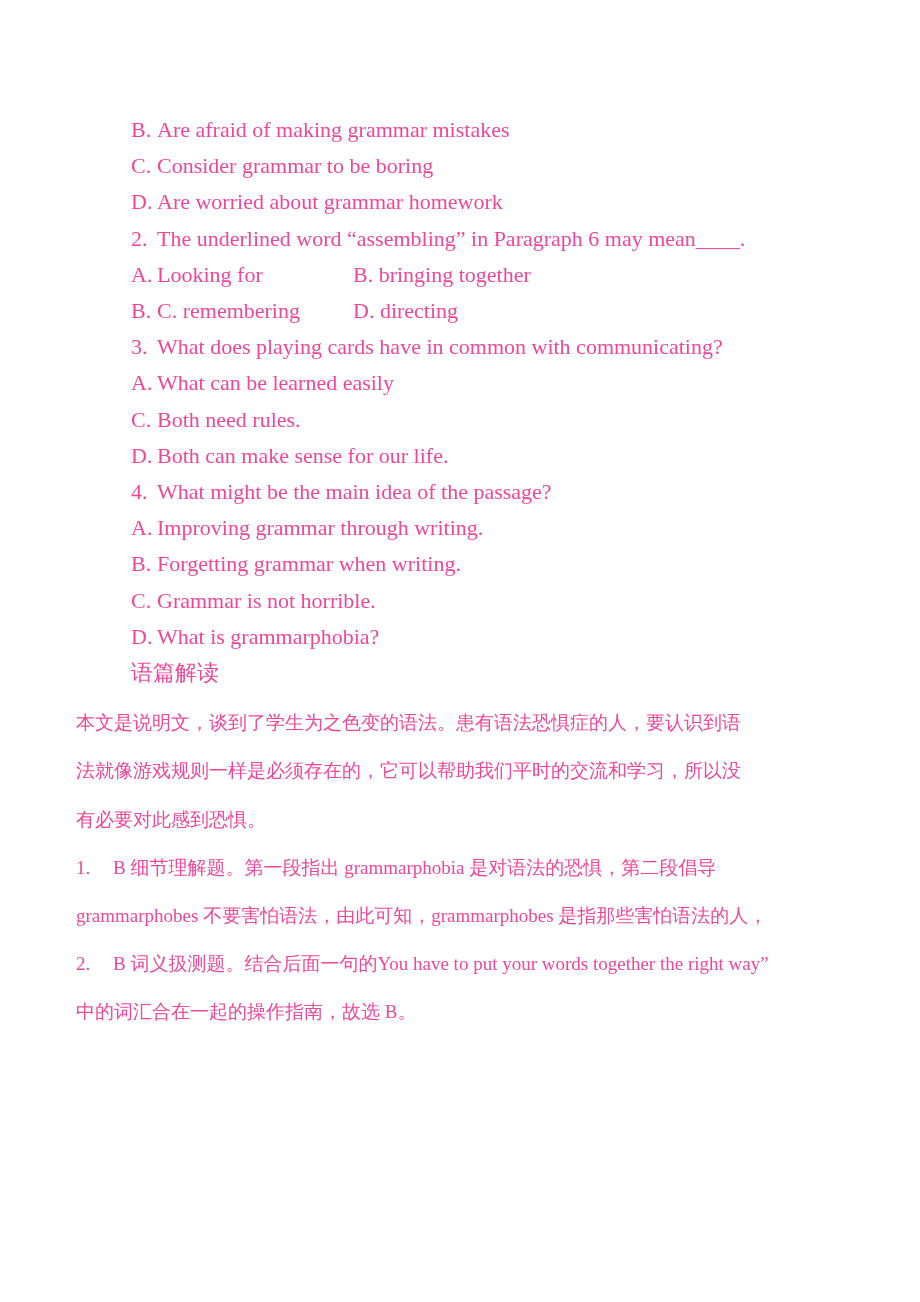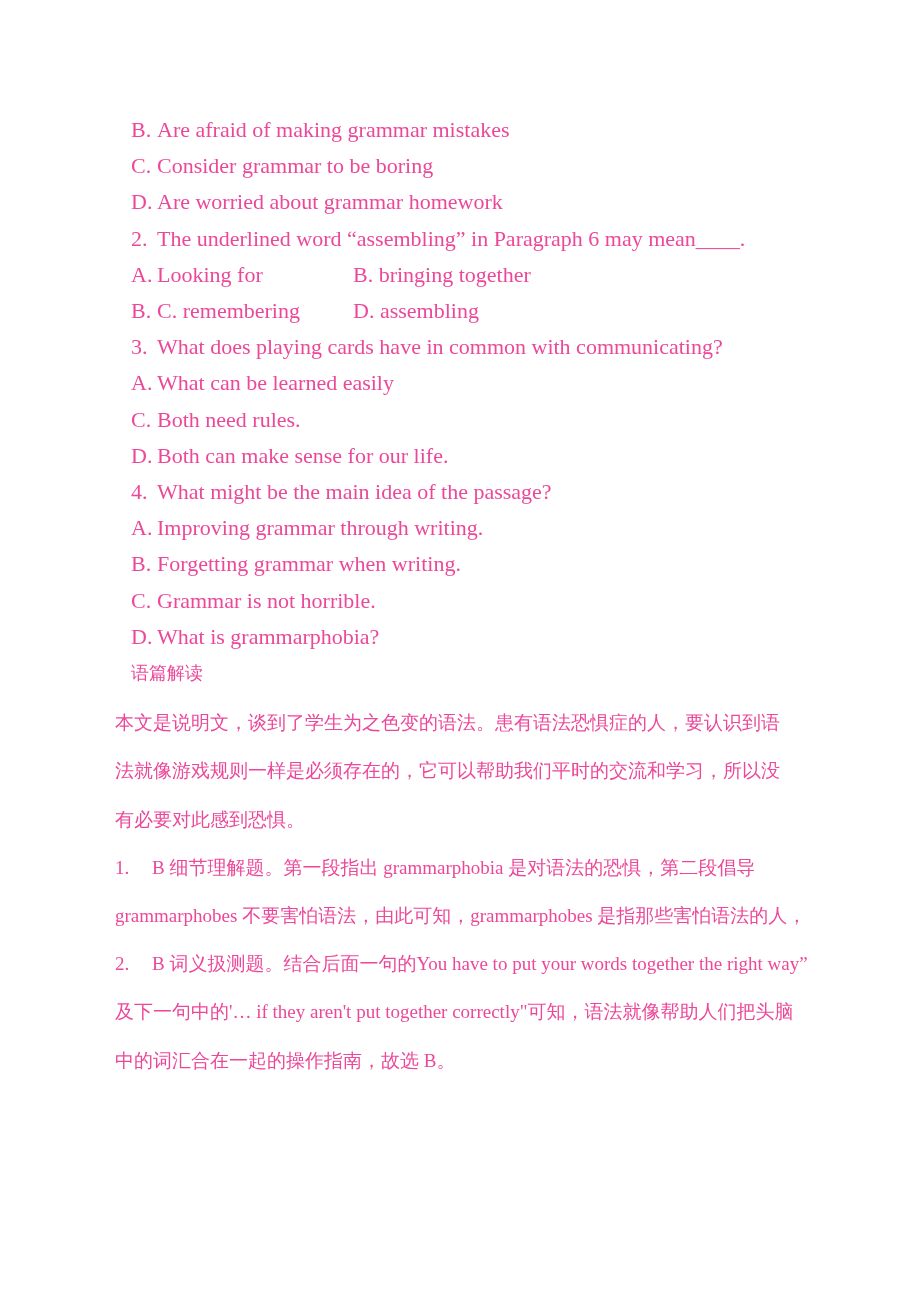--- a/index.html
+++ b/index.html
@@ -10,59 +10,58 @@
     font-family:"Liberation Serif","DejaVu Serif",serif;
   }
   .page{
     position:relative;
     width:920px;height:1302px;
     overflow:hidden;
     color:#ec4899;
     background:#ffffff;
   }
   .sec-en{padding:112px 0 0 131px;}
-  .sec-zh{margin-top:8px;padding:0 0 0 115px;}
+  .sec-zh{margin-top:8px;padding:0 0 0 76px;}
   .line-en{
     font-size:22px;line-height:36.2px;
     white-space:nowrap;
   }
-  .line-en.cjk{font-size:18px;}
+  .line-en.cjk{font-size:22px;}
   .line-zh{
     font-size:19px;line-height:48.2px;
     white-space:nowrap;
   }
   .marker{display:inline-block;width:26px;}
   .zh-marker{width:37px;}
   .col1{display:inline-block;width:196px;}
 </style>
 </head>
 <body>
 
 <div class="page">
   <div class="sec-en">
       <div class="line-en"><span class="marker ">B.</span><span>Are afraid of making grammar mistakes</span></div>
       <div class="line-en"><span class="marker ">C.</span><span>Consider grammar to be boring</span></div>
       <div class="line-en"><span class="marker ">D.</span><span>Are worried about grammar homework</span></div>
       <div class="line-en"><span class="marker ">2.</span><span>The underlined word “assembling” in Paragraph 6 may mean____.</span></div>
       <div class="line-en"><span class="marker ">A.</span><span class="col1">Looking for</span><span>B. bringing together</span></div>
-      <div class="line-en"><span class="marker ">B.</span><span class="col1">C. remembering</span><span>D. assembling</span></div>
+      <div class="line-en"><span class="marker ">B.</span><span class="col1">C. remembering</span><span>D. directing</span></div>
       <div class="line-en"><span class="marker ">3.</span><span>What does playing cards have in common with communicating?</span></div>
       <div class="line-en"><span class="marker ">A.</span><span>What can be learned easily</span></div>
       <div class="line-en"><span class="marker ">C.</span><span>Both need rules.</span></div>
       <div class="line-en"><span class="marker ">D.</span><span>Both can make sense for our life.</span></div>
       <div class="line-en"><span class="marker ">4.</span><span>What might be the main idea of the passage?</span></div>
       <div class="line-en"><span class="marker ">A.</span><span>Improving grammar through writing.</span></div>
       <div class="line-en"><span class="marker ">B.</span><span>Forgetting grammar when writing.</span></div>
       <div class="line-en"><span class="marker ">C.</span><span>Grammar is not horrible.</span></div>
       <div class="line-en"><span class="marker ">D.</span><span>What is grammarphobia?</span></div>
       <div class="line-en cjk"><span>语篇解读</span></div>
     </div>
   <div class="sec-zh">
       <div class="line-zh"><span>本文是说明文，谈到了学生为之色变的语法。患有语法恐惧症的人，要认识到语</span></div>
       <div class="line-zh"><span>法就像游戏规则一样是必须存在的，它可以帮助我们平时的交流和学习，所以没</span></div>
       <div class="line-zh"><span>有必要对此感到恐惧。</span></div>
       <div class="line-zh"><span class="marker zh-marker">1.</span><span>B 细节理解题。第一段指出 grammarphobia 是对语法的恐惧，第二段倡导</span></div>
       <div class="line-zh"><span>grammarphobes 不要害怕语法，由此可知，grammarphobes 是指那些害怕语法的人，</span></div>
       <div class="line-zh"><span class="marker zh-marker">2.</span><span>B 词义扱测题。结合后面一句的You have to put your words together the right way”</span></div>
-      <div class="line-zh"><span>及下一句中的'… if they aren't put together correctly"可知，语法就像帮助人们把头脑</span></div>
       <div class="line-zh"><span>中的词汇合在一起的操作指南，故选 B。</span></div>
     </div>
 </div>
 
 </body></html>

